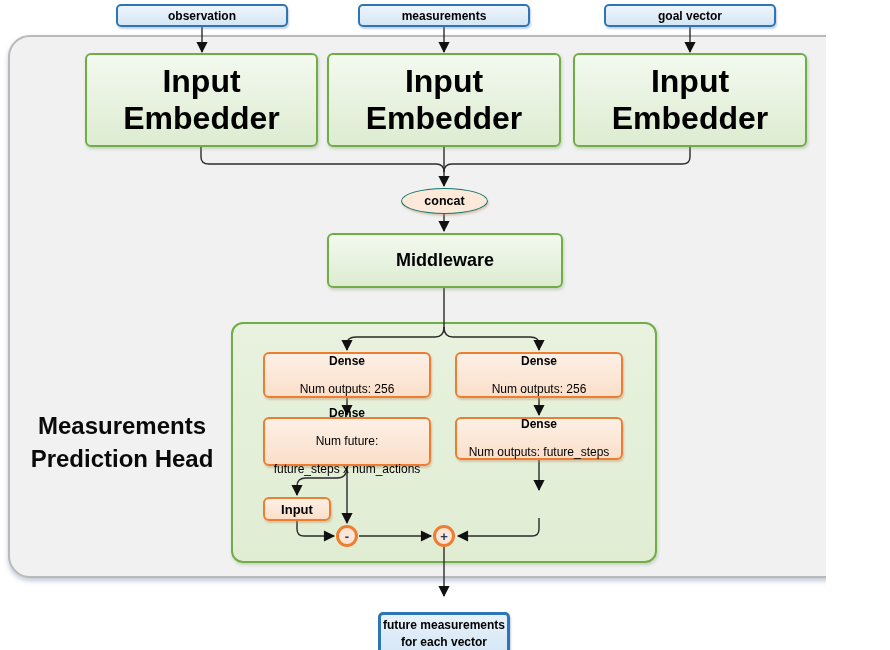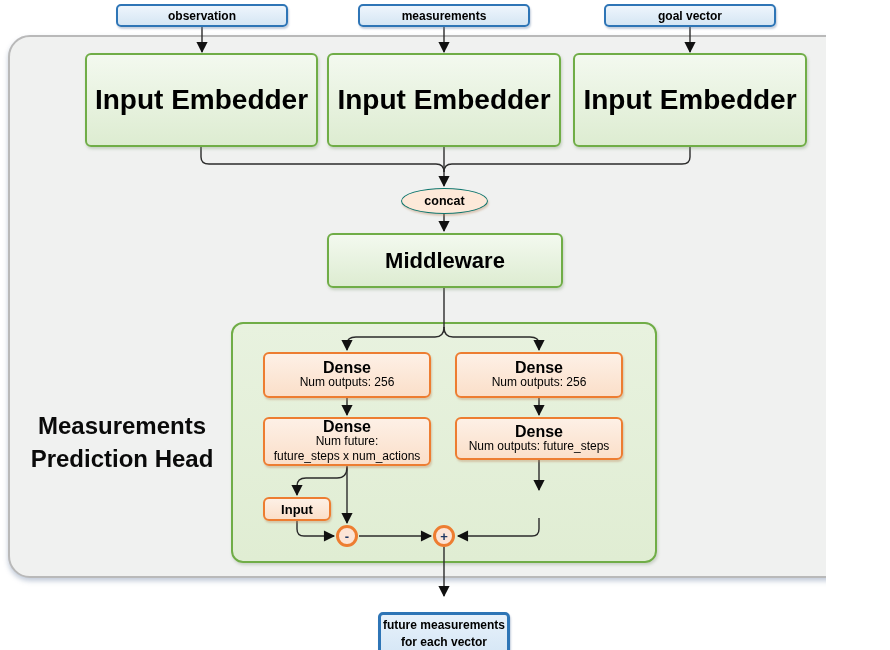--- a/index.html
+++ b/index.html
@@ -47,24 +47,24 @@
   .ellipse{
     border:1px solid #0f766e;border-radius:50%;
     background:#fde9d9;font-weight:bold;font-size:12.5px;
     box-shadow:1px 2px 2px rgba(190,140,100,.4);
   }
   .op-circle{
     border:3px solid #ed7d31;border-radius:50%;
     background:#fce4d6;font-weight:bold;font-size:13px;color:#1f3864;
     display:flex;align-items:center;justify-content:center;line-height:1;
   }
-  .embedder-label{font-weight:bold;font-size:28px;}
-  .middleware-label{font-weight:bold;font-size:22px;}
-  .dense-title{font-weight:bold;font-size:16px;line-height:15px;}
-  .dense-sub{font-size:12px;line-height:15px;}
+  .embedder-label{font-weight:bold;font-size:32px;}
+  .middleware-label{font-weight:bold;font-size:18px;}
+  .dense-title{font-weight:bold;font-size:12px;line-height:15px;}
+  .dense-sub{font-size:12px;line-height:15px;margin-top:13px;}
   .small-node{font-weight:bold;font-size:13px;}
   .head-title{
     font-weight:bold;font-size:24px;line-height:33px;text-align:center;color:#0a0a0a;
   }
   svg.wires{position:absolute;left:0;top:0;z-index:2;}
   .z3{z-index:3;}
   .z1{z-index:1;}
   .z0{z-index:0;}
 </style>
 </head>

